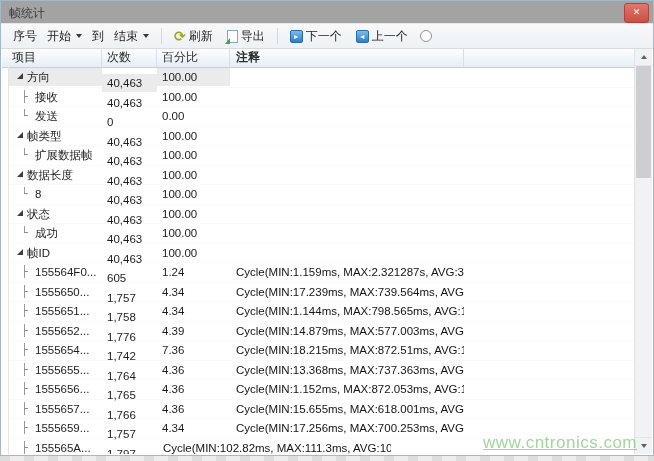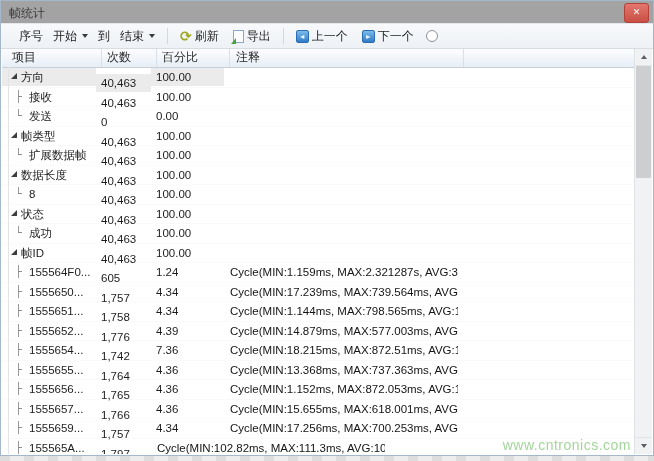--- a/index.html
+++ b/index.html
@@ -8,21 +8,21 @@
   .window{position:absolute;left:0;top:0;width:652px;height:454px;background:#fff;
           border:1px solid #a4b8ca;box-sizing:content-box;}
   
   .titlebar{position:relative;height:22px;background:#a3a3a3;border-bottom:1px solid #e4e8ec;}
   .titlebar .title{position:absolute;left:8px;top:4px;color:#3a3a3a;font-size:12px;}
   .close-btn{position:absolute;right:4px;top:2px;width:23px;height:18px;
              background:linear-gradient(#e2766e,#c94f44);border:1px solid #b4423a;border-radius:3px;
              color:#fff;text-align:center;line-height:17px;font-size:9px;font-weight:bold;cursor:default;}
   
   .toolbar{height:24px;background:linear-gradient(#f7f9fb,#eef1f5);border-bottom:1px solid #d6dce2;
-           display:flex;align-items:center;padding:0 18px;gap:6px;white-space:nowrap;}
+           display:flex;align-items:center;padding:0 12px;gap:6px;white-space:nowrap;}
   .tb-label{color:#222;}
   .tb-btn{display:inline-flex;align-items:center;gap:3px;background:transparent;border:1px solid transparent;
           padding:1px 3px;font-size:12px;color:#222;font-family:inherit;border-radius:2px;}
   .caret{width:0;height:0;border-left:3.5px solid transparent;border-right:3.5px solid transparent;
          border-top:4px solid #3a3a3a;display:inline-block;margin-left:2px;}
   .tb-sep{width:1px;height:16px;background:#d2d8de;margin:0 2px;}
   .refresh-glyph{color:#a0a722;font-size:14px;font-weight:bold;line-height:12px;}
   .export-glyph{position:relative;width:9px;height:11px;background:#fdfdfd;border:1px solid #8aa7c5;display:inline-block;}
   .export-glyph::after{content:"";position:absolute;left:-3px;bottom:-2px;width:0;height:0;
                        border-left:5px solid transparent;border-bottom:6px solid #4aa23c;}
@@ -35,23 +35,23 @@
   .table-area{position:absolute;left:1px;right:1px;top:48px;bottom:1px;display:flex;}
   .grid{flex:1;display:flex;flex-direction:column;overflow:hidden;position:relative;}
   .gutter-line{position:absolute;left:6px;top:18px;bottom:0;width:0;border-left:1px solid #e4e4e4;}
   .header-row{height:18px;display:flex;background:linear-gradient(#fdfdfe,#e6eef6);
               border-bottom:1px solid #c5d0db;padding-left:6px;flex:none;}
   .hcell{border-right:1px solid #d7dfe7;box-sizing:border-box;color:#2c2c2c;
          line-height:17px;overflow:hidden;white-space:nowrap;}
   .h-item{width:94px;padding-left:4px;}
   .h-count{width:55px;padding-left:5px;}
   .h-pct{width:73px;padding-left:5px;}
-  .h-note{width:234px;padding-left:6px;}
+  .h-note{width:234px;padding-left:6px;font-weight:bold;}
   .h-fill{flex:1;border-right:none;}
-  .rows{flex:1;overflow:hidden;}
+  .rows{flex:1;overflow:hidden;padding-left:6px;}
   .row{height:18.5px;display:flex;align-items:center;border-bottom:1px solid rgba(0,0,0,0.02);}
   .cell{box-sizing:border-box;white-space:nowrap;overflow:hidden;line-height:18px;font-size:11.5px;}
   .c-item{width:94px;display:flex;align-items:center;}
   .c-count{width:55px;padding-left:5px;margin-top:12px;}
   .c-pct{width:73px;padding-left:5px;}
   .c-note{width:234px;padding-left:6px;color:#141414;}
   .row.selected .cell{background:#ebebeb;}
   .expander{width:0;height:0;border-bottom:6px solid #3d3d3d;border-left:6px solid transparent;
             display:inline-block;margin:0 4px 2px 9px;flex:none;}
   .tree-glyph{font-family:"DejaVu Sans Mono",monospace;color:#8a8a8a;font-size:11px;
@@ -63,22 +63,22 @@
   .sb-btn{position:absolute;left:0;width:17px;height:16px;background:#f1f2f3;display:flex;
           align-items:center;justify-content:center;}
   .sb-up{top:0;border-bottom:1px solid #e2e5e8;}
   .sb-down{bottom:0;border-top:1px solid #e2e5e8;}
   .tri-up{width:0;height:0;border-left:3.5px solid transparent;border-right:3.5px solid transparent;
           border-bottom:4.5px solid #5a5f66;}
   .tri-down{width:0;height:0;border-left:3.5px solid transparent;border-right:3.5px solid transparent;
             border-top:4.5px solid #5a5f66;}
   .sb-thumb{position:absolute;left:1px;top:17px;width:15px;height:112px;background:#cdced0;border-radius:1px;}
   
-  .watermark{position:absolute;right:22px;bottom:2px;font-size:14px;color:rgba(132,199,122,0.75);
-             letter-spacing:0.5px;pointer-events:none;z-index:5;}
+  .watermark{position:absolute;right:16px;bottom:2px;font-size:17px;color:rgba(132,199,122,0.75);
+             letter-spacing:0.5px;pointer-events:none;z-index:5;text-decoration:underline;}
   .page-bottom{position:absolute;left:0;top:456px;width:654px;height:5px;background:#f2f2f2;
                background-image:repeating-linear-gradient(90deg,rgba(130,130,130,0.28) 0 10px,rgba(0,0,0,0) 10px 24px);
                opacity:.5;}
 </style>
 </head>
 <body>
 
 <div class="window">
 
   <div class="titlebar">
@@ -103,26 +103,26 @@
     <button class="tb-btn">
       <span class="refresh-glyph">⟳</span>
       <span>刷新</span>
     </button>
     <button class="tb-btn">
       <span class="export-glyph"></span>
       <span>导出</span>
     </button>
     <span class="tb-sep"></span>
     <button class="tb-btn">
+      <span class="sq-icon">►</span>
+      <span>下一个</span>
+    </button>
+    <button class="tb-btn">
       <span class="sq-icon">◄</span>
       <span>上一个</span>
-    </button>
-    <button class="tb-btn">
-      <span class="sq-icon">►</span>
-      <span>下一个</span>
     </button>
     <span class="radio-group">
       <span class="radio-circle"></span>
     </span>
   </div>
 
   <div class="table-area">
     <div class="grid">
       <div class="header-row">
         <div class="hcell h-item">项目</div>

